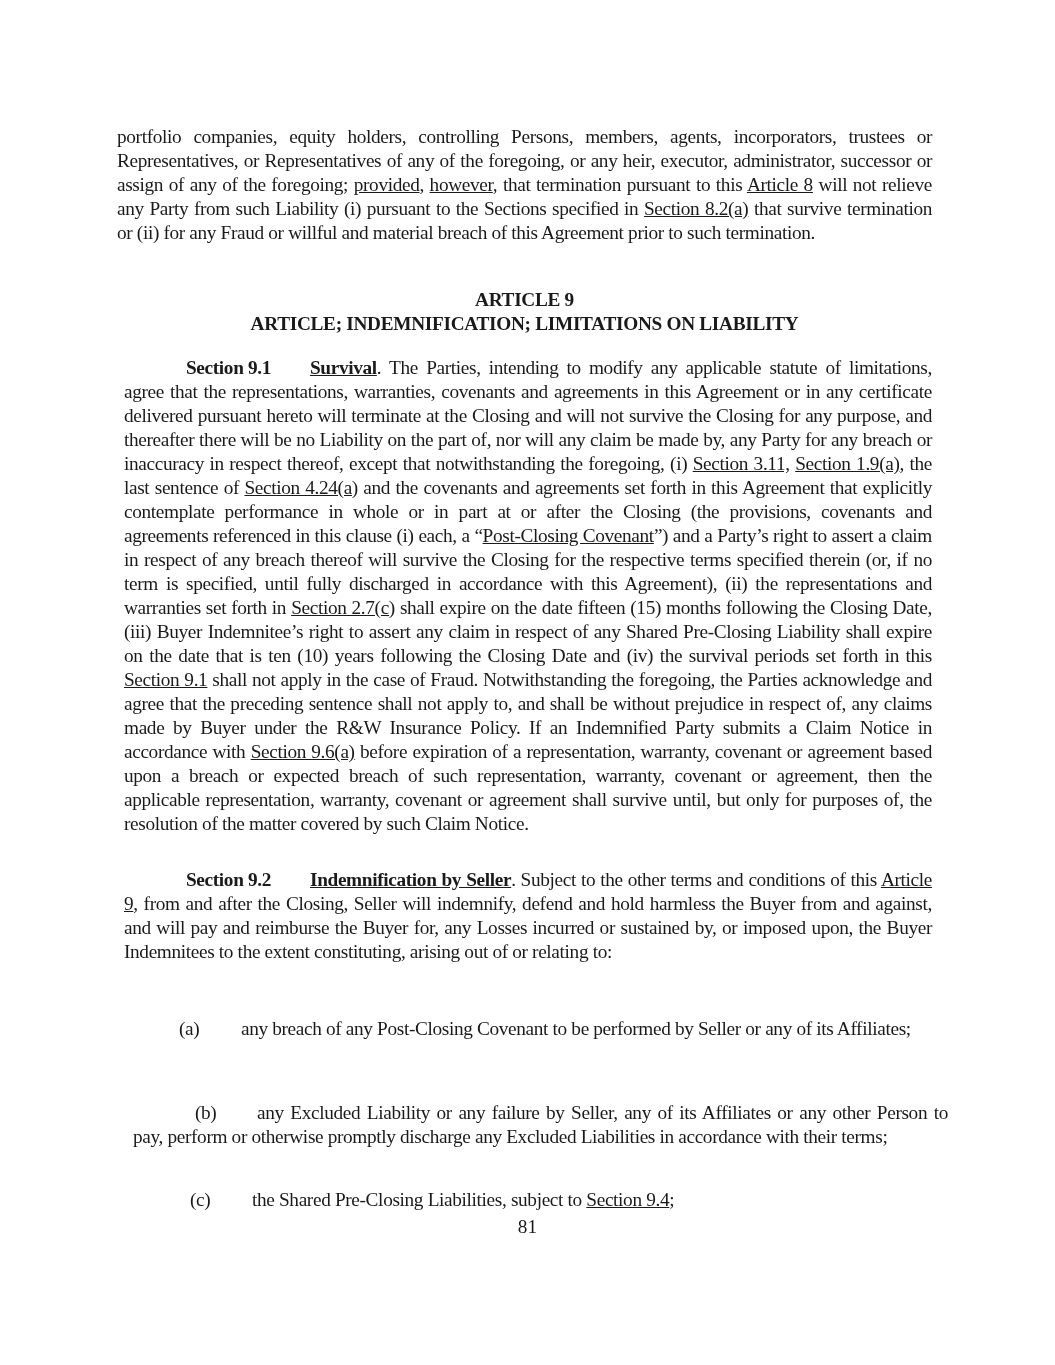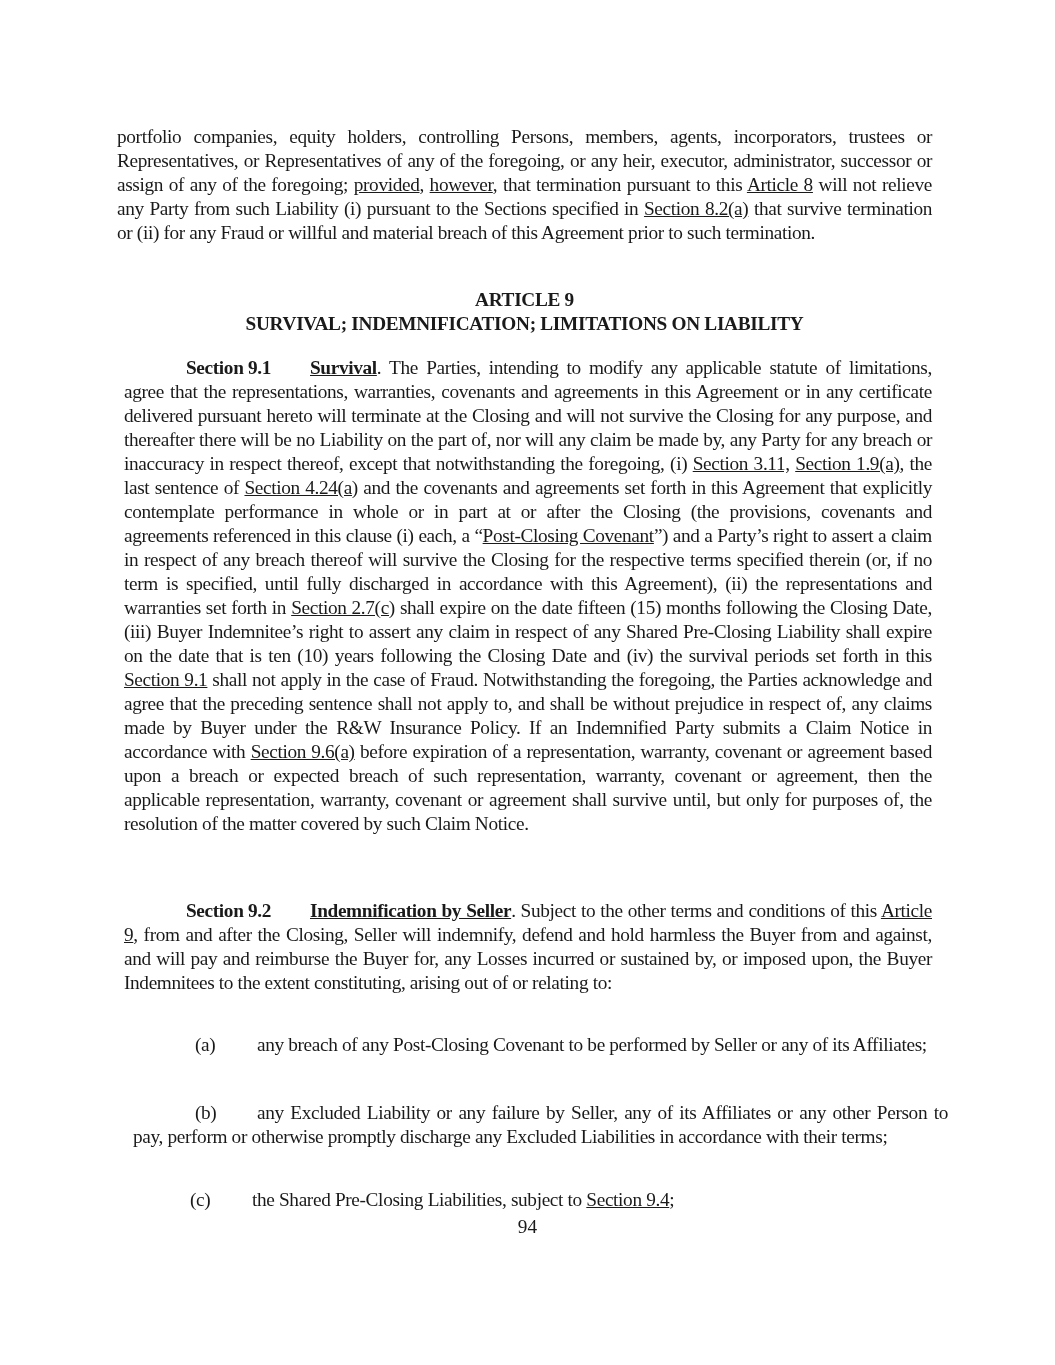--- a/index.html
+++ b/index.html
@@ -7,46 +7,46 @@
          font-family: "Liberation Serif", "DejaVu Serif", serif; color: #1a1a1a; }
   .page { position: absolute; left: 0; top: 0; width: 1055px; height: 1365px; }
   .para { position: absolute; font-size: 19.3px; line-height: 24px; text-align: justify;
           text-align-last: left; letter-spacing: -0.35px; word-spacing: 0px; }
   .p0 { left: 117px; top: 125px; width: 815px; }
   .heading { position: absolute; left: 117px; width: 815px; text-align: center; font-weight: bold;
              font-size: 19.3px; line-height: 24px; letter-spacing: -0.3px; }
   .h1 { top: 288px; }
   .h2 { top: 312px; }
   .p91 { left: 124px; top: 356px; width: 808px; }
-  .p92 { left: 124px; top: 899px; width: 808px; }
+  .p92 { left: 124px; top: 868px; width: 808px; }
   .pa { left: 117px; top: 1017px; width: 815px; }
   .pb { left: 117px; top: 1085px; width: 815px; }
   .pc { left: 117px; top: 1177px; width: 815px; }
   .indent { display: inline-block; width: 62px; }
   .secnum { font-weight: bold; display: inline-block; width: 124px; }
   .sectitle { font-weight: bold; text-decoration: underline; }
   .ref { text-decoration: underline; color: #1a1a1a; cursor: pointer; }
   .label { display: inline-block; width: 62px; }
   .pagenum { position: absolute; left: 0; width: 1055px; top: 1215px; text-align: center;
              font-size: 19.3px; line-height: 24px; }
 </style>
 </head>
 <body>
 
 <div class="page">
 
   <p class="para p0" style="margin:0"><span>portfolio companies, equity holders, controlling Persons, members, agents, incorporators, trustees or Representatives, or Representatives of any of the foregoing, or any heir, executor, administrator, successor or assign of any of the foregoing; </span><span class="ref">provided</span><span>, </span><span class="ref">however</span><span>, that termination pursuant to this </span><span class="ref">Article 8</span><span> will not relieve any Party from such Liability (i) pursuant to the Sections specified in </span><span class="ref">Section 8.2(a)</span><span> that survive termination or (ii) for any Fraud or willful and material breach of this Agreement prior to such termination.</span></p>
 
   <div class="heading h1">ARTICLE 9</div>
-  <div class="heading h2">SURVIVAL; INDEMNIFICATION; LIMITATIONS ON LIABILITY</div>
+  <div class="heading h2">ARTICLE; INDEMNIFICATION; LIMITATIONS ON LIABILITY</div>
 
   <p class="para p91" style="margin:0"><span class="indent"></span><span class="secnum">Section 9.1</span><span class="sectitle">Survival</span><span>. The Parties, intending to modify any applicable statute of limitations, agree that the representations, warranties, covenants and agreements in this Agreement or in any certificate delivered pursuant hereto will terminate at the Closing and will not survive the Closing for any purpose, and thereafter there will be no Liability on the part of, nor will any claim be made by, any Party for any breach or inaccuracy in respect thereof, except that notwithstanding the foregoing, (i) </span><span class="ref">Section 3.11,</span><span> </span><span class="ref">Section 1.9(a)</span><span>, the last sentence of </span><span class="ref">Section 4.24(a)</span><span> and the covenants and agreements set forth in this Agreement that explicitly contemplate performance in whole or in part at or after the Closing (the provisions, covenants and agreements referenced in this clause (i) each, a “</span><span class="ref">Post-Closing Covenant</span><span>”) and a Party’s right to assert a claim in respect of any breach thereof will survive the Closing for the respective terms specified therein (or, if no term is specified, until fully discharged in accordance with this Agreement), (ii) the representations and warranties set forth in </span><span class="ref">Section 2.7(c)</span><span> shall expire on the date fifteen (15) months following the Closing Date, (iii) Buyer Indemnitee’s right to assert any claim in respect of any Shared Pre-Closing Liability shall expire on the date that is ten (10) years following the Closing Date and (iv) the survival periods set forth in this </span><span class="ref">Section 9.1</span><span> shall not apply in the case of Fraud. Notwithstanding the foregoing, the Parties acknowledge and agree that the preceding sentence shall not apply to, and shall be without prejudice in respect of, any claims made by Buyer under the R&amp;W Insurance Policy. If an Indemnified Party submits a Claim Notice in accordance with </span><span class="ref">Section 9.6(a)</span><span> before expiration of a representation, warranty, covenant or agreement based upon a breach or expected breach of such representation, warranty, covenant or agreement, then the applicable representation, warranty, covenant or agreement shall survive until, but only for purposes of, the resolution of the matter covered by such Claim Notice.</span></p>
 
   <p class="para p92" style="margin:0"><span class="indent"></span><span class="secnum">Section 9.2</span><span class="sectitle">Indemnification by Seller</span><span>. Subject to the other terms and conditions of this </span><span class="ref">Article 9</span><span>, from and after the Closing, Seller will indemnify, defend and hold harmless the Buyer from and against, and will pay and reimburse the Buyer for, any Losses incurred or sustained by, or imposed upon, the Buyer Indemnitees to the extent constituting, arising out of or relating to:</span></p>
 
-  <p class="para pa" style="margin:16px"><span class="indent"></span><span class="label">(a)</span><span>any breach of any Post-Closing Covenant to be performed by Seller or any of its Affiliates;</span></p>
+  <p class="para pa" style="margin:0"><span class="indent"></span><span class="label">(a)</span><span>any breach of any Post-Closing Covenant to be performed by Seller or any of its Affiliates;</span></p>
 
   <p class="para pb" style="margin:16px"><span class="indent"></span><span class="label">(b)</span><span>any Excluded Liability or any failure by Seller, any of its Affiliates or any other Person to pay, perform or otherwise promptly discharge any Excluded Liabilities in accordance with their terms;</span></p>
 
   <p class="para pc" style="margin:11px"><span class="indent"></span><span class="label">(c)</span><span>the Shared Pre-Closing Liabilities, subject to </span><span class="ref">Section 9.4</span><span>;</span></p>
 
-  <div class="pagenum">94</div>
+  <div class="pagenum">81</div>
 </div>
 
 </body></html>

